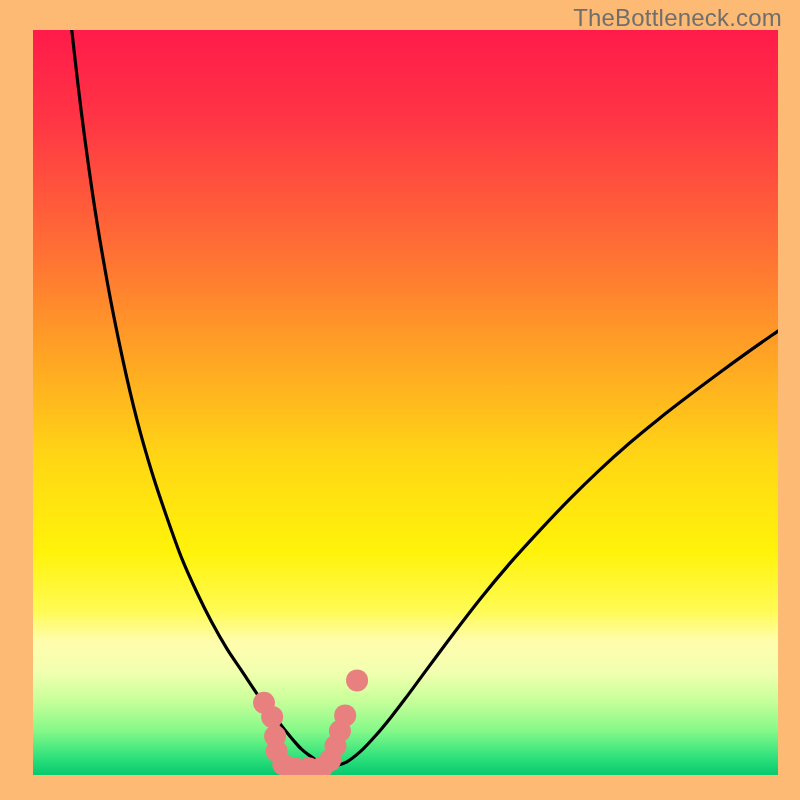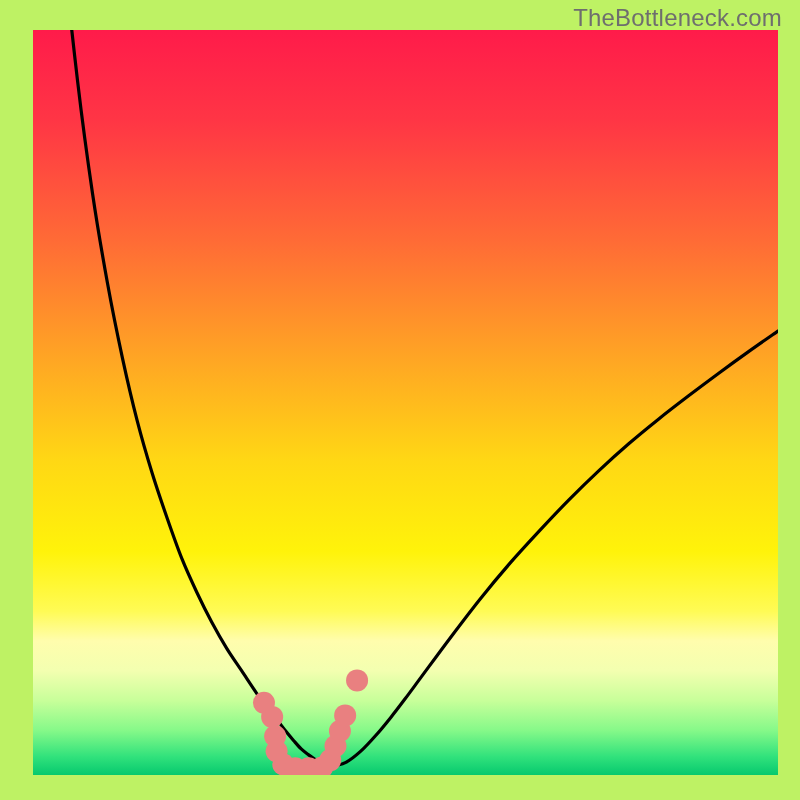--- a/index.html
+++ b/index.html
@@ -10,21 +10,21 @@
     background: #000;
     overflow: hidden;
     font-family: Arial, Helvetica, sans-serif;
   }
   .frame {
     position: absolute;
     left: 0;
     top: 0;
     width: 800px;
     height: 800px;
-    background: #bef264;
+    background: #fdba74;
   }
   .plot {
     position: absolute;
     box-sizing: border-box;
   }
   .watermark {
     position: absolute;
     color: #6e6e6e;
     font-size: 24px;
     font-weight: normal;

